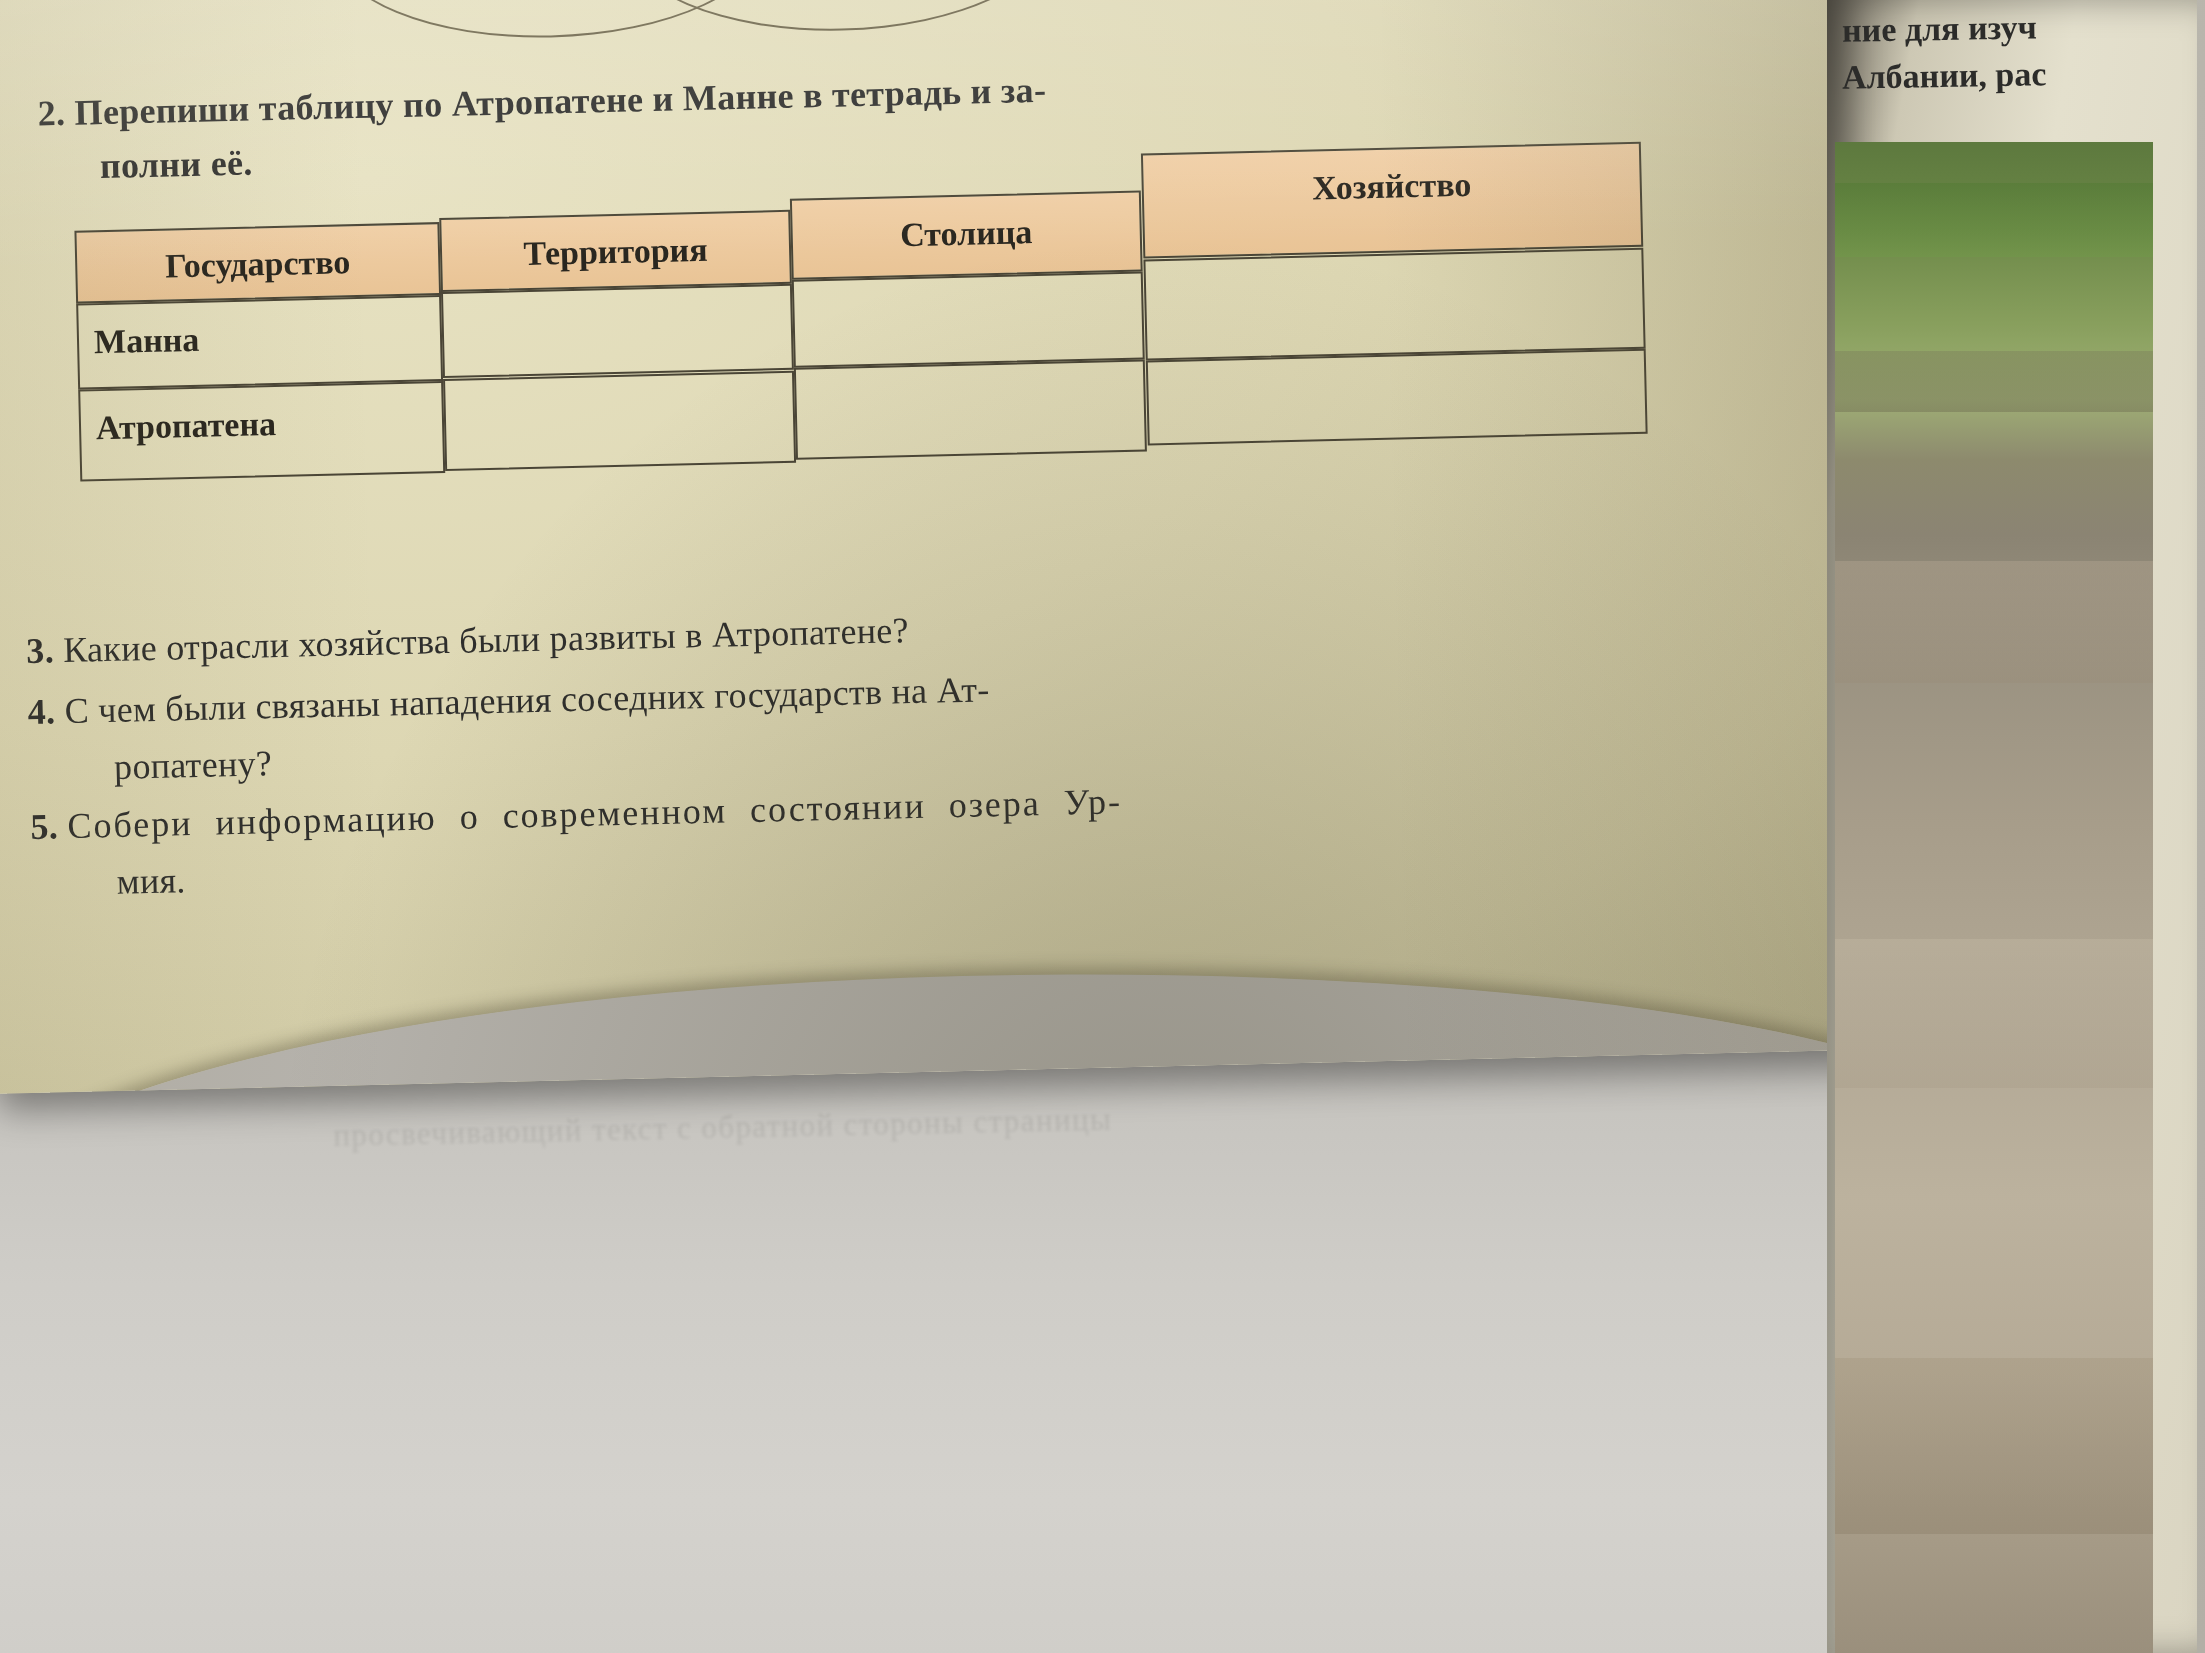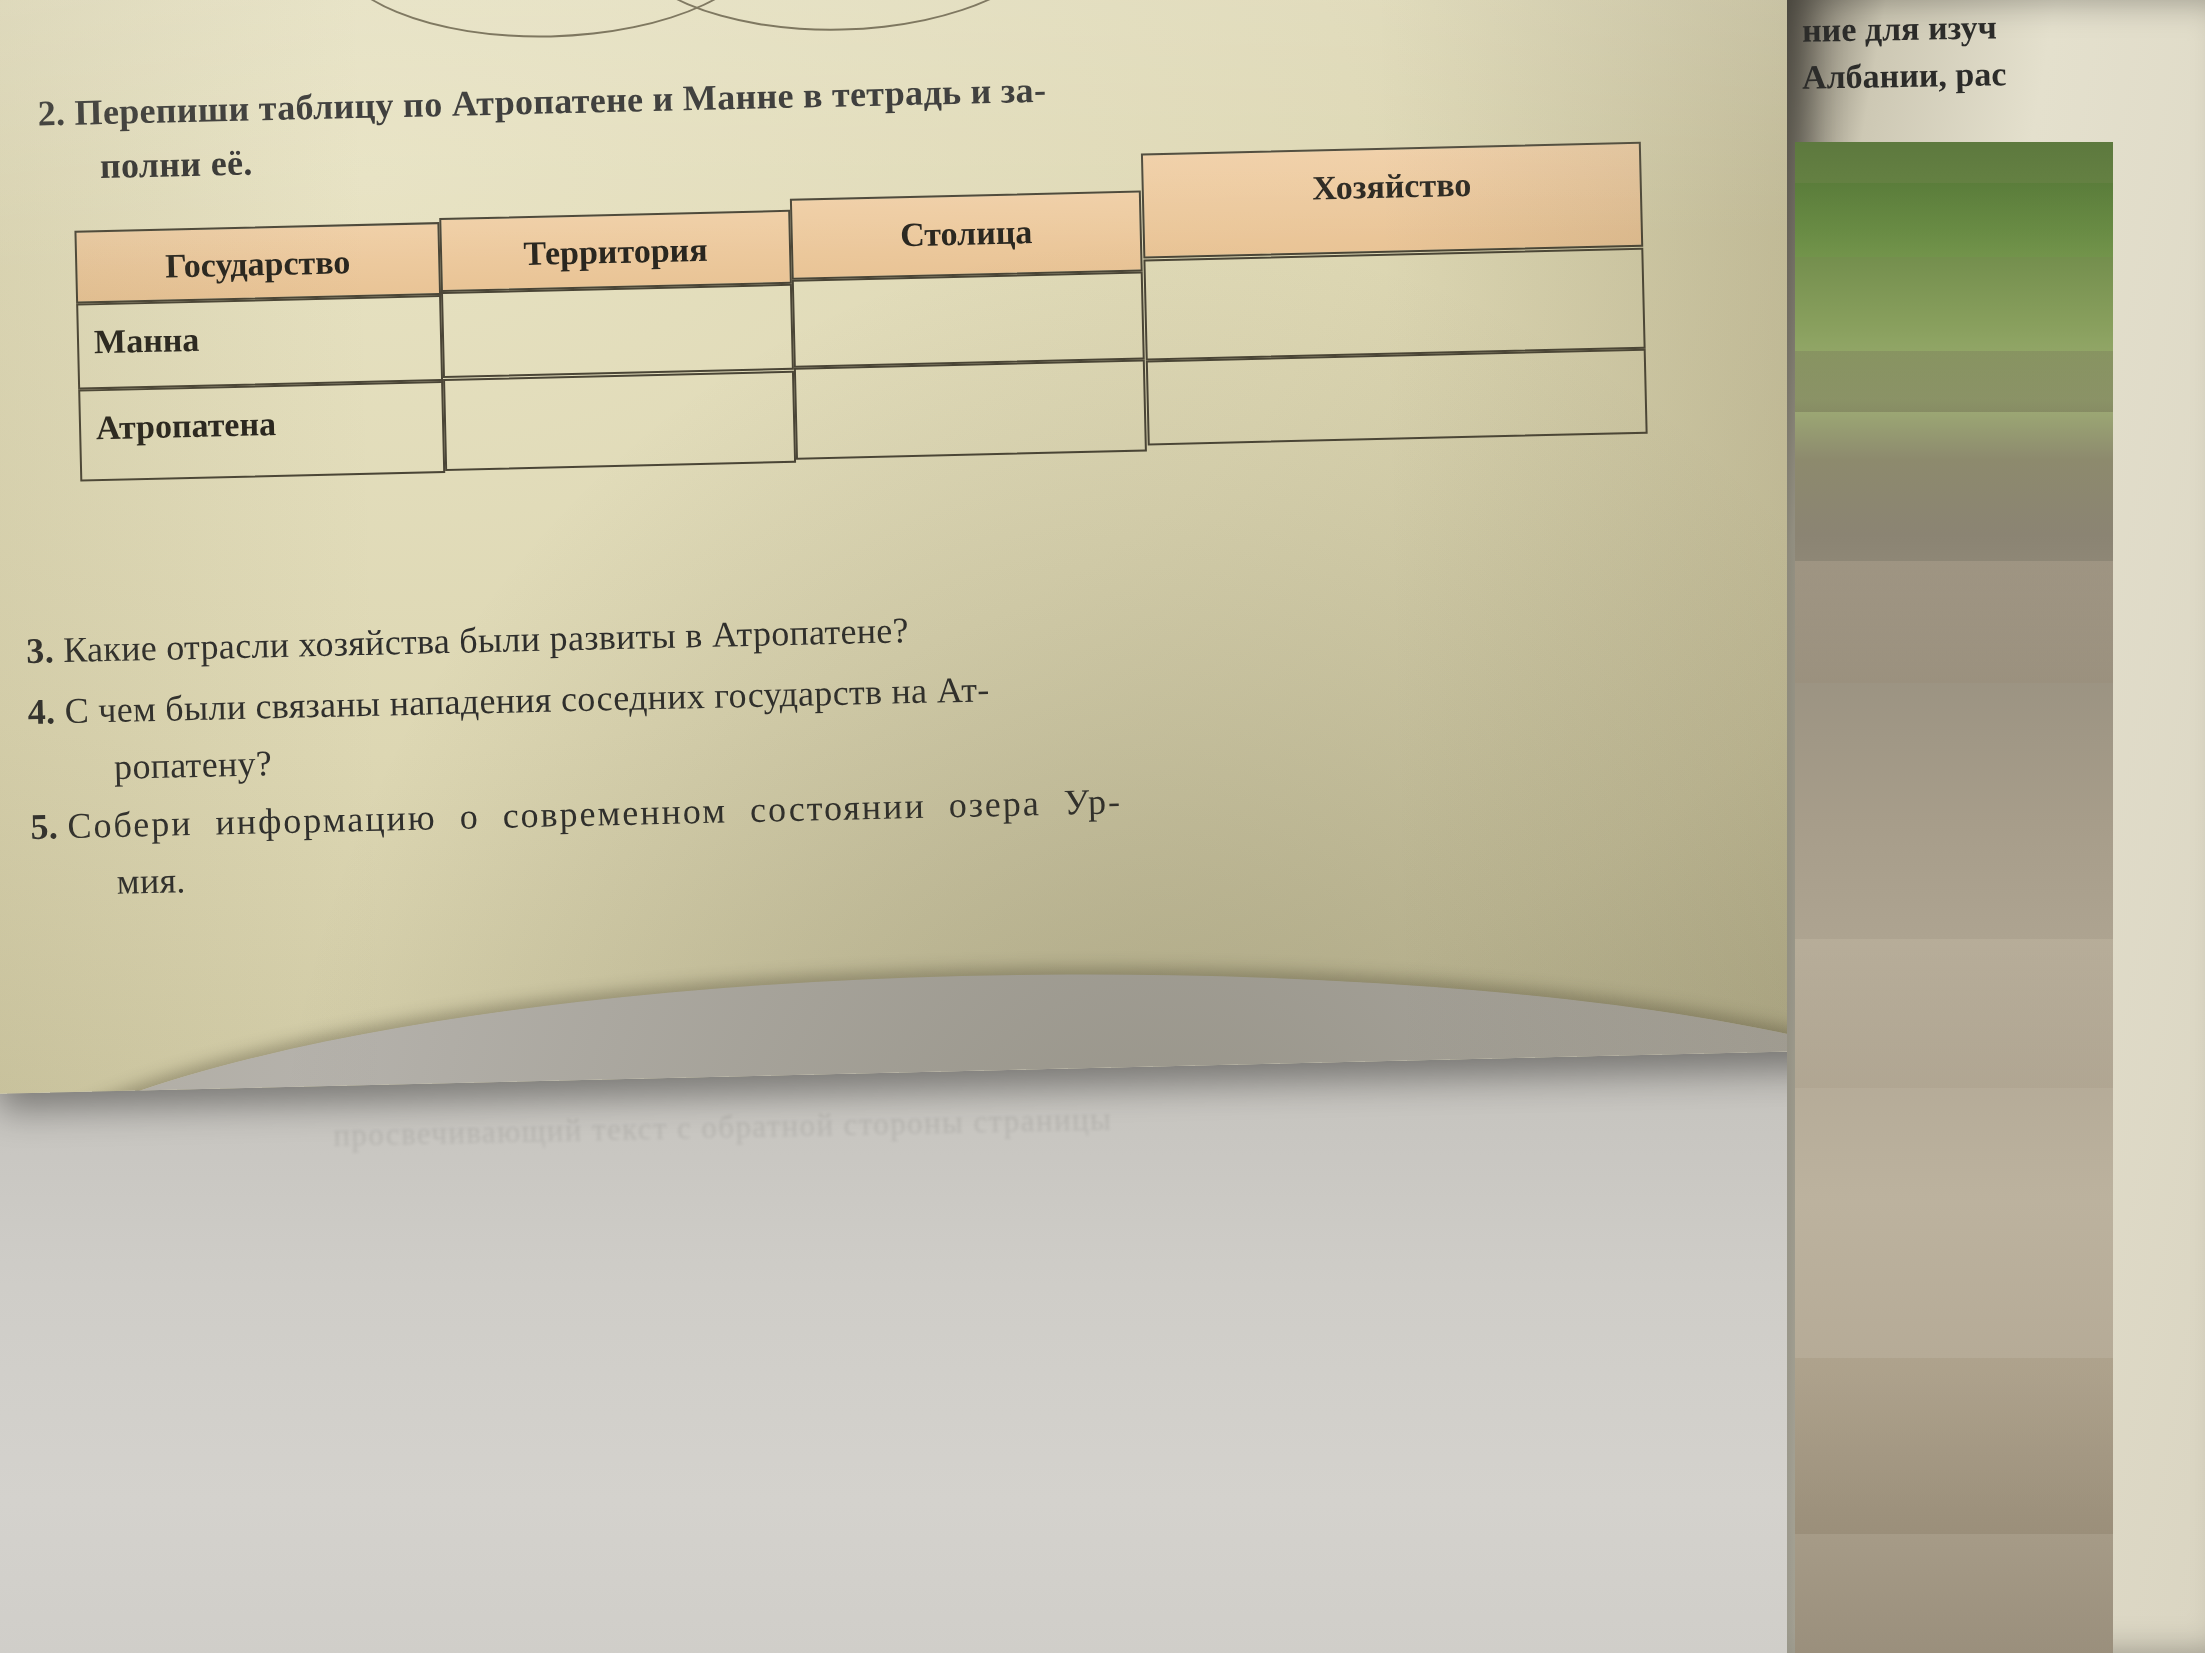--- a/index.html
+++ b/index.html
@@ -174,28 +174,27 @@
 
   
   .r2c1 { left: 0;      top: 166px; width: 365px; height: 92px; }
   .r2c2 { left: 365px;  top: 164px; width: 351px; height: 92px; }
   .r2c3 { left: 716px; top: 161px; width: 351px; height: 92px; }
   .r2c4 { left: 1068px; top: 162px; width: 500px; height: 85px; }
 
   
   .right-page {
     position: absolute;
-    right: 0;
+    right: 8px;
     top: 0;
     width: 370px;
     height: 1654px;
     background: linear-gradient(100deg, #6f6a5e 0%, #cdc8b4 14%, #e4e0cd 38%, #dad5c2 100%);
     overflow: hidden;
     box-shadow: inset 23px 0 34px rgba(0,0,0,.35);
-    padding-left: 48px;
   }
   .right-text {
     position: absolute;
     left: 15px;
     top: 2.7px;
     width: 318px;
     color: #2c2c2a;
     font-weight: 700;
     font-size: 34px;
     line-height: 49px;

